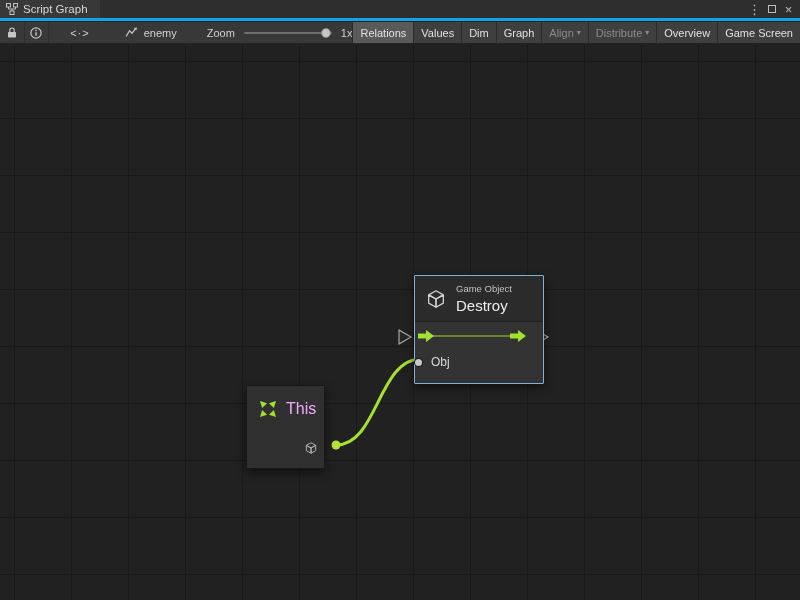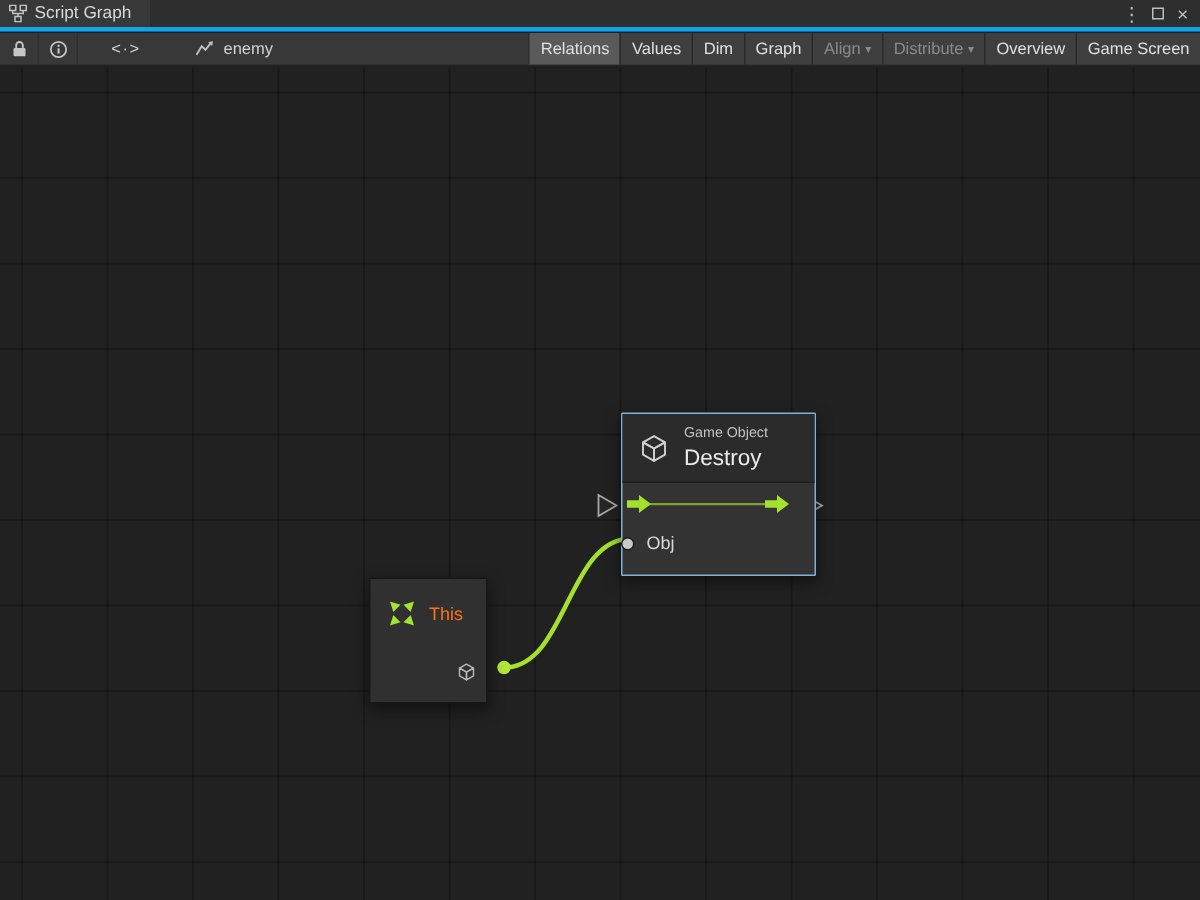--- a/index.html
+++ b/index.html
@@ -44,21 +44,21 @@
     background-size:57px 57px;
     background-position:14px 16px;
     overflow:hidden;
   }
   .wires{position:absolute;inset:0;z-index:1;}
 
   
   .node{position:absolute;z-index:2;background:#313131;border:1px solid #181818;border-radius:1px;box-shadow:0 4px 10px rgba(0,0,0,0.5);}
   .node-this{left:246px;top:340px;width:79px;height:84px;background:#303030;}
   .this-header{display:flex;align-items:center;gap:8px;padding:13px 0 0 11px;}
-  .this-title{font-size:12px;color:#f97316;}
+  .this-title{font-size:16px;color:#f0abfc;}
   .this-port-row{position:absolute;right:6px;bottom:13px;display:flex;align-items:center;}
 
   .node-destroy{left:414px;top:230px;width:130px;height:109px;border:1px solid #7fb2d9;background:#333333;}
   .node-header{height:46px;display:flex;align-items:center;gap:9px;padding:0 10px;background:#2b2b2b;border-bottom:1px solid #1e1e1e;}
   .unit-text{display:flex;flex-direction:column;justify-content:center;}
   .unit-cat{font-size:9.5px;color:#c2c2c2;}
   .unit-title{font-size:15px;color:#ececec;margin-top:3px;}
   .flow-row{position:relative;height:28px;}
   .flow-svg{position:absolute;left:0;top:0;}
   .obj-row{display:flex;align-items:center;gap:9px;padding-left:0;height:22px;margin-top:1px;}
@@ -106,20 +106,27 @@
   <span class="angle-dot">&lt;·&gt;</span>
 
   <span class="breadcrumb">
     <svg width="13" height="11" viewBox="0 0 13 11">
       <path d="M1,9.5 L4.5,3.8 L7,6.2 L10.6,1.6" fill="none" stroke="#c0c0c0" stroke-width="1.3"></path>
       <polygon points="12,0.5 8.8,1 11.4,3.6" fill="#c0c0c0"></polygon>
     </svg>
     <span>enemy</span>
   </span>
 
+  <span class="zoom-group">
+    <span>Zoom</span>
+    <span class="zoom-track">
+      <span class="zoom-thumb"></span>
+    </span>
+    <span>1x</span>
+  </span>
 
   <span class="tb-buttons">
     <span class="tb-btn active">
         <span>Relations</span>
       </span>
     <span class="tb-btn">
         <span>Values</span>
       </span>
     <span class="tb-btn">
         <span>Dim</span>

